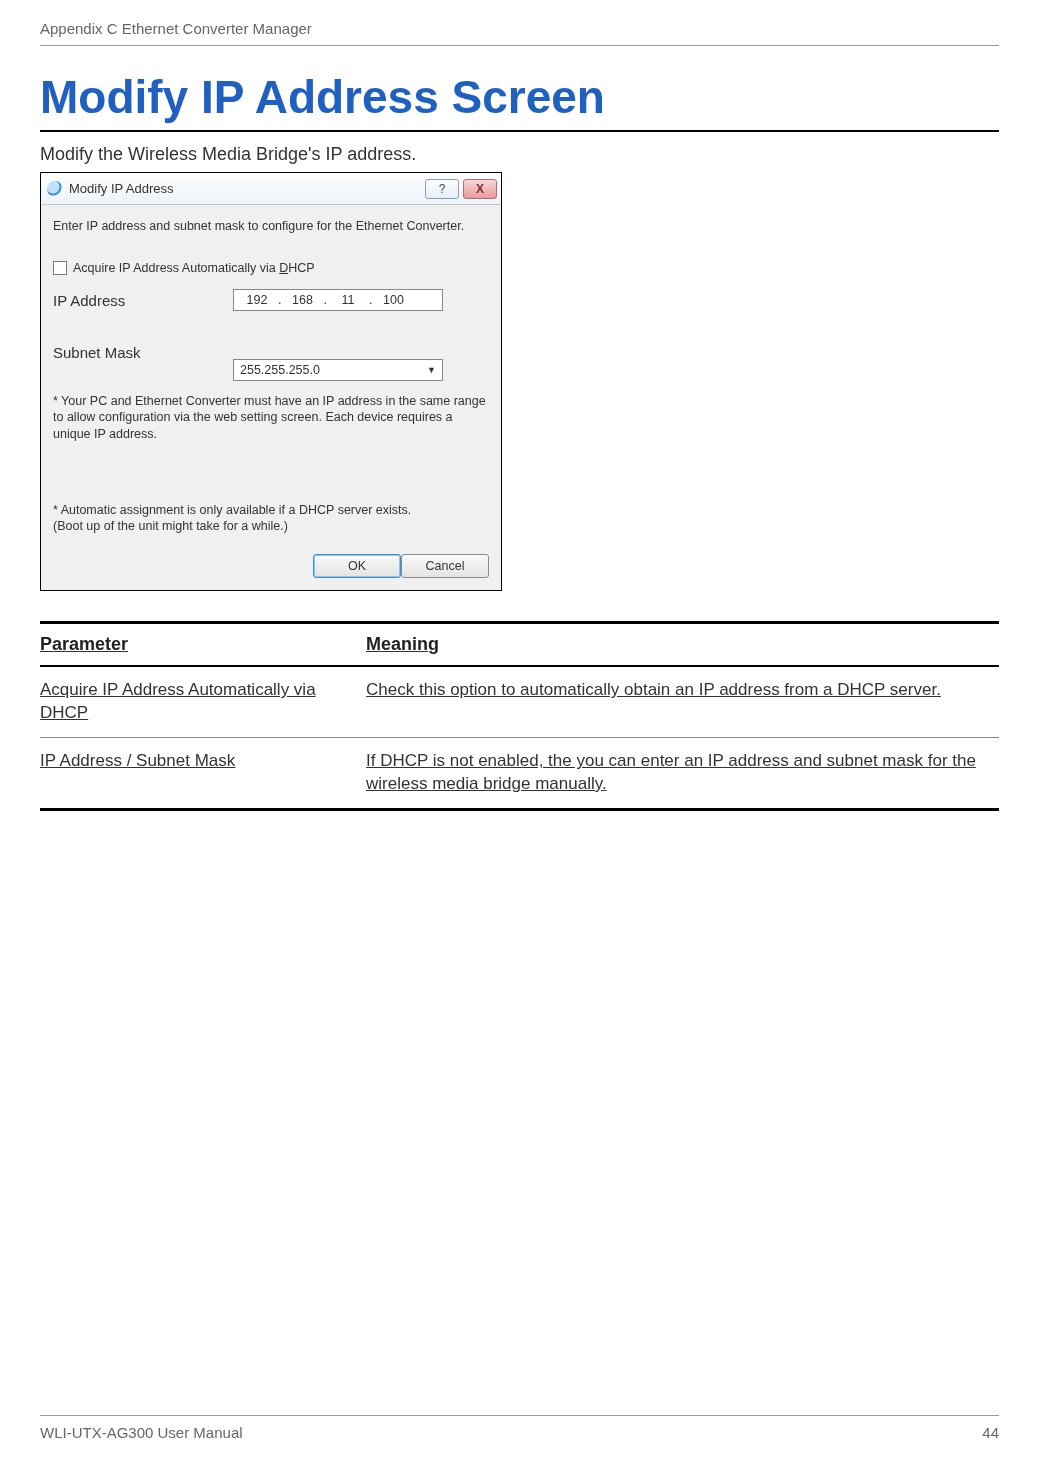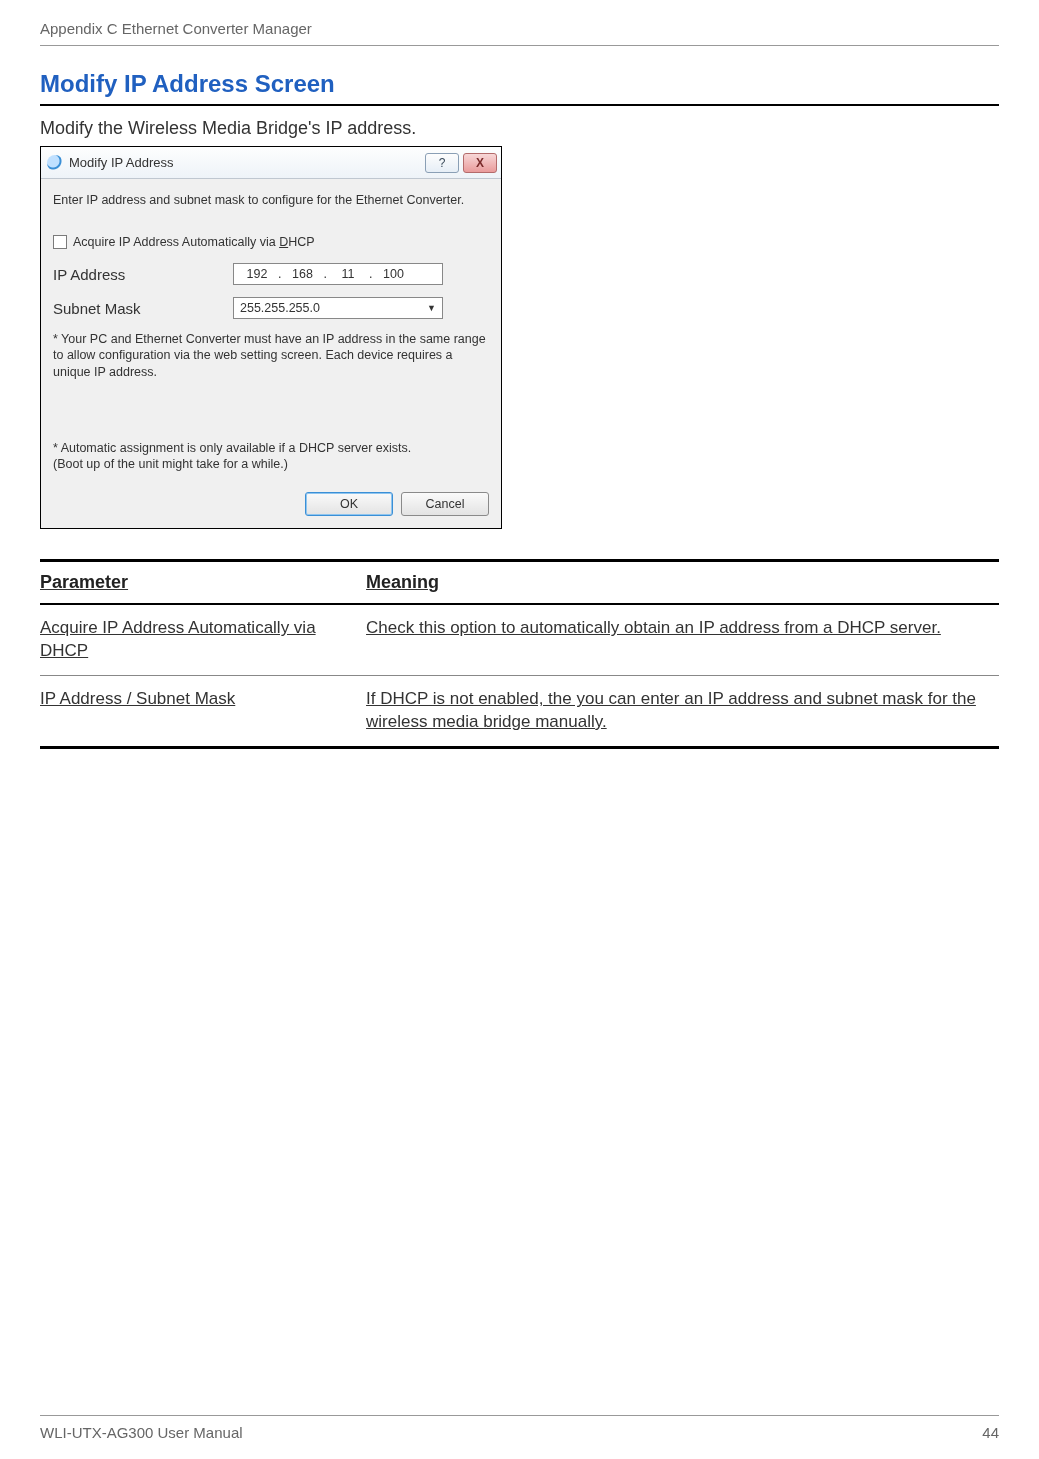--- a/index.html
+++ b/index.html
@@ -15,21 +15,21 @@
       padding: 20px 40px;
     }
     .header-line {
       font-size: 15px;
       color: #666;
       border-bottom: 1px solid #999;
       padding-bottom: 8px;
       margin-bottom: 24px;
     }
     .section-title {
-      font-size: 24px;
+      font-size: 46px;
       font-weight: bold;
       color: #2060c0;
       border-bottom: 2px solid #000;
       padding-bottom: 6px;
       margin-bottom: 12px;
     }
     .section-desc {
       font-size: 18px;
       color: #333;
       margin-bottom: 7px;
@@ -128,40 +128,40 @@
     .ip-dot { padding: 0 4px; }
     .select-wrap {
       display: inline-flex;
       align-items: center;
       border: 1px solid #888;
       background: #fff;
       height: 22px;
       width: 210px;
       padding: 0 6px;
       justify-content: space-between;
+      margin-top: 36px;
     }
     .select-val { font-size: 12.5px; }
     .select-arrow { font-size: 9px; color: #333; }
     .note {
       margin-top: 6px;
       margin-bottom: 60px;
       line-height: 1.3;
     }
     .note2 {
       margin-bottom: 16px;
       line-height: 1.3;
     }
     .note3 {
       margin-bottom: 22px;
       line-height: 1.3;
     }
     .button-row {
       display: flex;
       justify-content: flex-end;
-      gap: 8px;
       border-top: 0px solid transparent;
       padding-top: 4px;
     }
     .dlg-btn {
       width: 88px;
       height: 24px;
       border-radius: 3px;
       font-size: 12.5px;
       display: flex;
       align-items: center;

